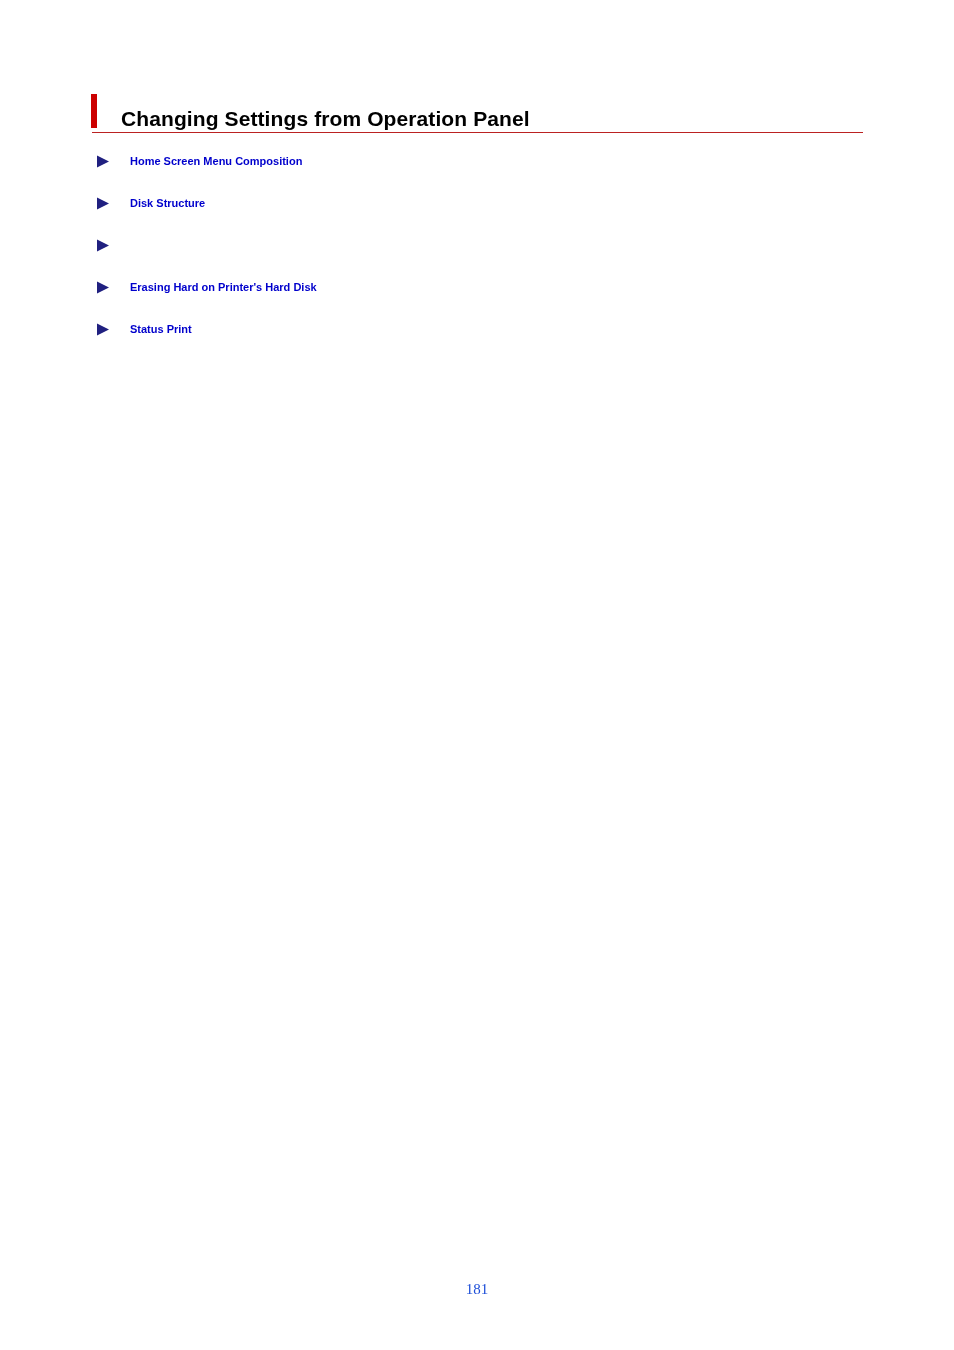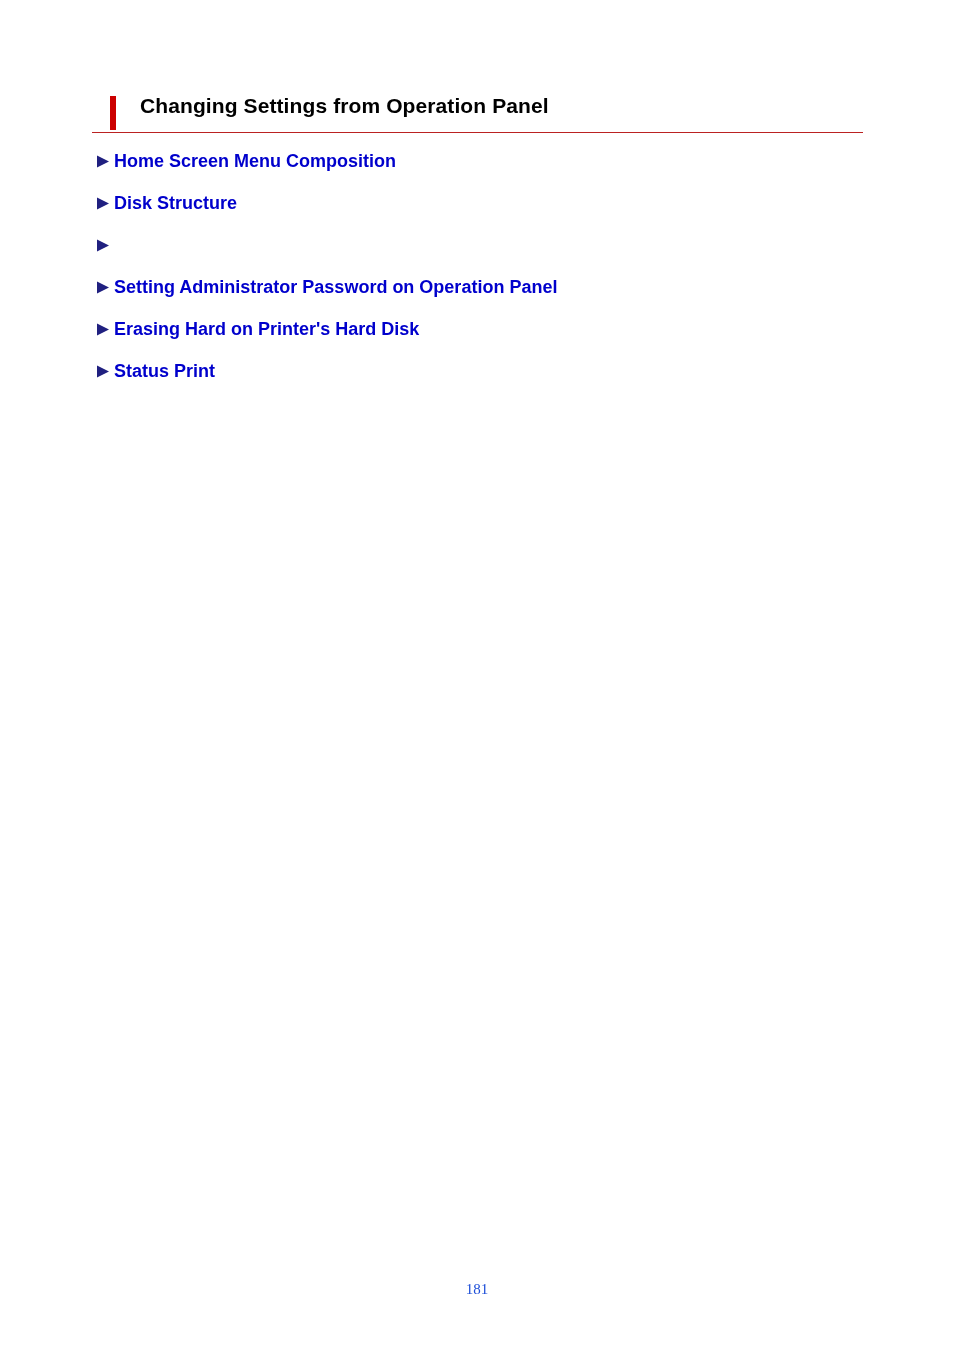--- a/index.html
+++ b/index.html
@@ -23,23 +23,22 @@
 
   
   .title-block {
     position: absolute;
     left: 91px;
     top: 94px;
     width: 771px;
   }
   .title-row {
     display: flex;
-    align-items: flex-end;
+    align-items: flex-start;
     height: 36px;
-    margin-left: 19px;
   }
   .title-accent-bar {
     width: 6px;
     height: 34px;
     background: #CC0000;
     flex: 0 0 auto;
   }
   .page-title {
     font-size: 21px;
     font-weight: bold;
@@ -70,22 +69,22 @@
     height: 42px;
   }
   .arrow-icon {
     width: 14px;
     height: 13px;
     flex: 0 0 auto;
     margin-top: 5px;
     display: block;
   }
   .link-label {
-    margin-left: 4px;
-    font-size: 18px;
+    margin-left: 20px;
+    font-size: 11px;
     font-weight: bold;
     color: #0000CC;
     line-height: 22px;
     white-space: nowrap;
   }
 
   
   .page-number {
     position: absolute;
     left: 0;
@@ -125,26 +124,20 @@
       </svg>
       <span class="link-label">Disk Structure</span>
     </div>
 
     <div class="link-item">
       <svg class="arrow-icon" viewBox="0 0 14 13">
         <polygon points="1,0.5 13,6.5 1,12.5" fill="#202080"></polygon>
       </svg>
     </div>
 
-    <div class="link-item">
-      <svg class="arrow-icon" viewBox="0 0 14 13">
-        <polygon points="1,0.5 13,6.5 1,12.5" fill="#202080"></polygon>
-      </svg>
-      <span class="link-label">Setting Administrator Password on Operation Panel</span>
-    </div>
 
     <div class="link-item">
       <svg class="arrow-icon" viewBox="0 0 14 13">
         <polygon points="1,0.5 13,6.5 1,12.5" fill="#202080"></polygon>
       </svg>
       <span class="link-label">Erasing Hard on Printer's Hard Disk</span>
     </div>
 
     <div class="link-item">
       <svg class="arrow-icon" viewBox="0 0 14 13">

